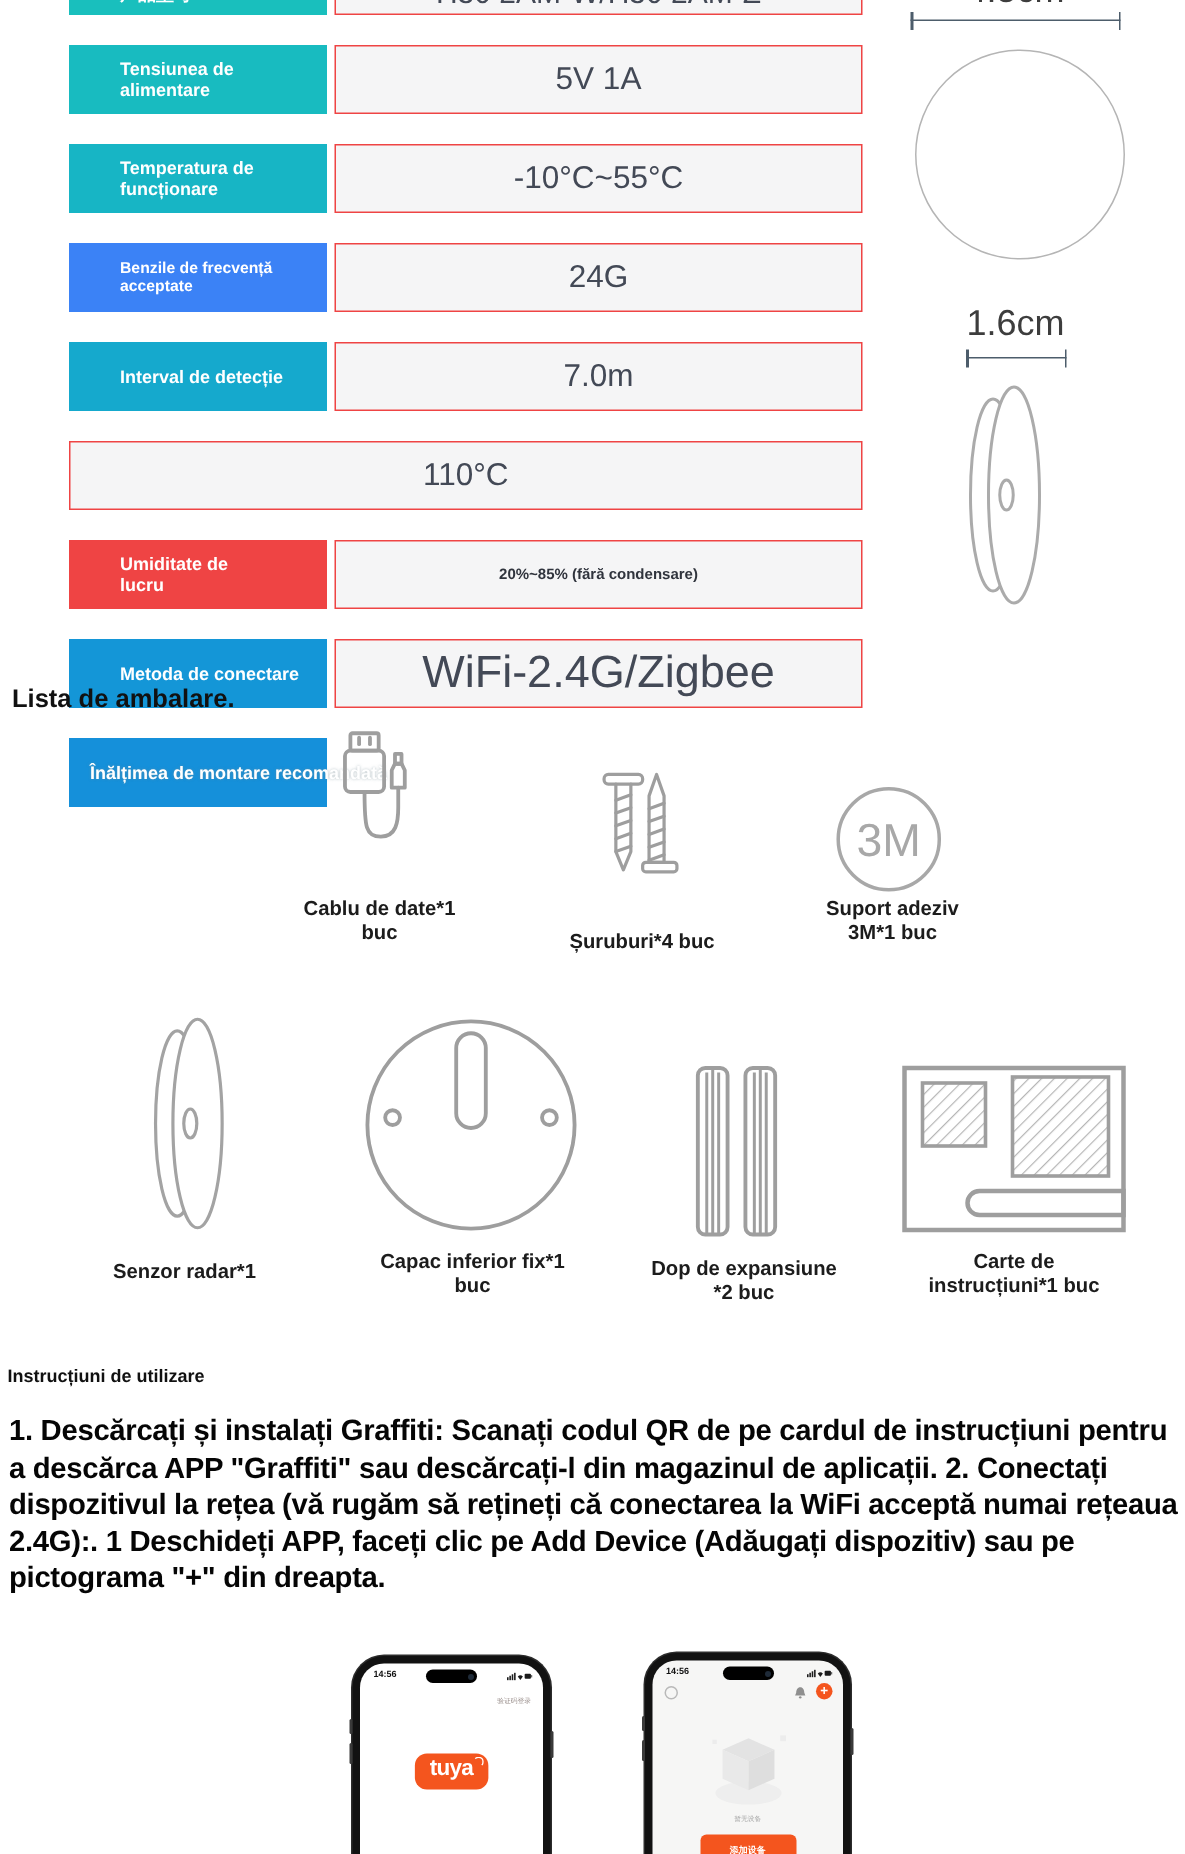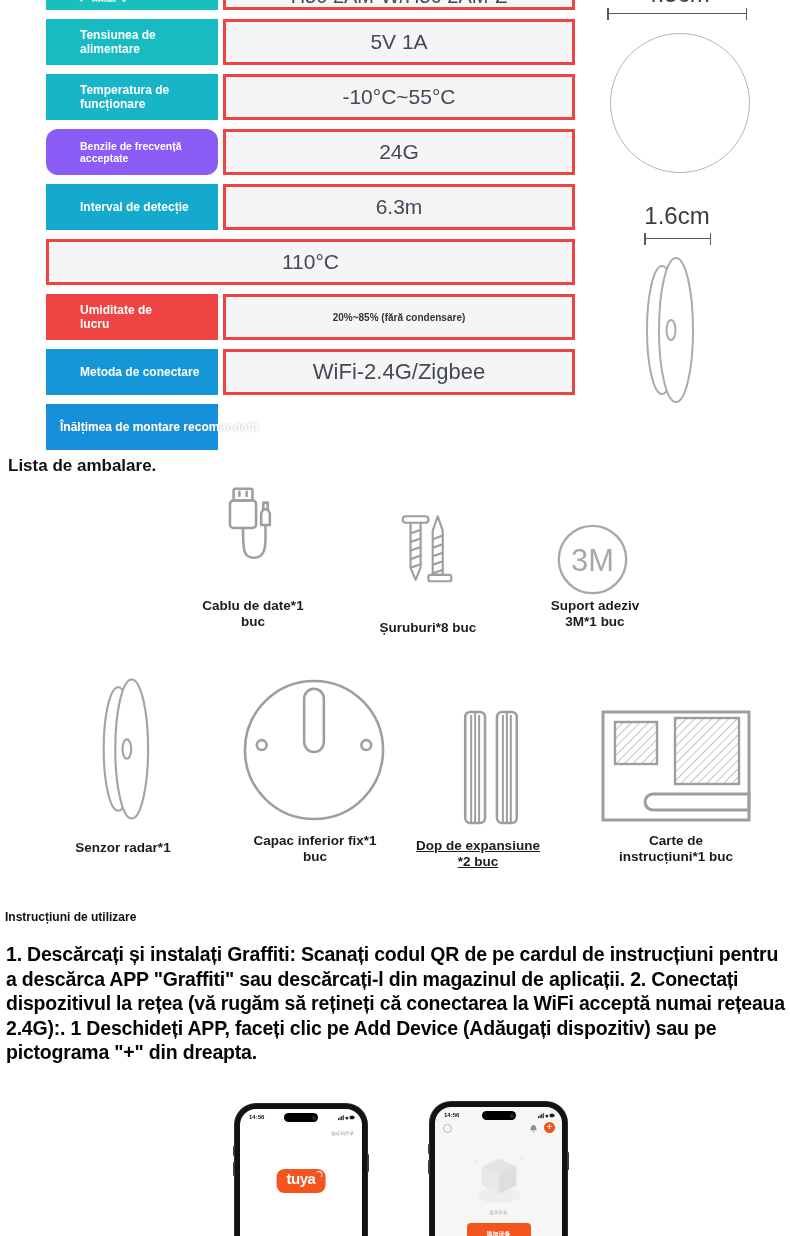--- a/index.html
+++ b/index.html
@@ -2,34 +2,34 @@
 <html><head>
 <meta charset="utf-8">
 <style>
   * { margin:0; padding:0; box-sizing:border-box; }
   html,body { background:#fff; }
   body { font-family:"Liberation Sans", sans-serif; }
   #stage { position:relative; width:790px; height:1236px; background:#fff; overflow:hidden; }
 
   
   .spec-table { position:absolute; left:10px; top:-18px; width:565px; }
-  .spec-row { display:flex; margin-bottom:9px; height:46px;padding-left:36px; }
+  .spec-row { display:flex; margin-bottom:20px; height:46px;padding-left:36px; }
   .spec-row:nth-child(1){ height:28px; }
   .spec-label { width:172px; margin-right:5px; color:#fff; font-weight:bold; font-size:12px;
                 line-height:14px; display:flex; align-items:center; padding-left:34px;
                 white-space:pre-line; }
   .spec-row:nth-child(4) .spec-label { font-size:10.5px; line-height:12.5px; }
   .spec-row:nth-child(9) .spec-label { white-space:nowrap; padding-left:14px; overflow:visible;
                 text-shadow:0 0 2px rgba(120,140,150,.55); font-size:12px; }
-  .spec-value { flex:1; background:#f5f5f6; border:3px solid #ef4444; display:flex;
+  .spec-value { flex:1; background:#f5f5f6; border:1px solid #ef4444; display:flex;
                 align-items:center; justify-content:center; color:#434956; font-size:21px;
                 font-weight:400; }
   .spec-row:nth-child(1) .spec-value { font-size:20px; }
   .spec-row:nth-child(7) .spec-value { font-size:10px; font-weight:bold; color:#30343d; }
-  .spec-row:nth-child(8) .spec-value { font-size:22px; }
+  .spec-row:nth-child(8) .spec-value { font-size:30px; }
 
   
   .dim-label { position:absolute; color:#3d3d3d; font-size:24px; font-weight:400; text-align:center; }
   .dim-line  { position:absolute; border-top:1.5px solid #4d5d6b; }
   .dim-line::before, .dim-line::after { content:""; position:absolute; top:-6px; width:1.5px;
                 height:12px; background:#4d5d6b; }
   .dim-line::before { left:0; } .dim-line::after { right:0; }
   .front-circle { position:absolute; left:610px; top:33px; width:140px; height:140px;
                 border:1.4px solid #b5b5b5; border-radius:50%; }
 
@@ -89,27 +89,27 @@
     <div class="spec-row">
       <div class="spec-label" style="background: rgb(24, 187, 192);">Tensiunea de alimentare</div>
       <div class="spec-value">5V 1A</div>
     </div>
     <div class="spec-row">
       <div class="spec-label" style="background: rgb(23, 181, 197);">Temperatura de
 funcționare</div>
       <div class="spec-value">-10°C~55°C</div>
     </div>
     <div class="spec-row">
-      <div class="spec-label" style="background: #8b5cf6; border-radius: 12px;">Benzile de frecvență
+      <div class="spec-label" style="background: #3b82f6;">Benzile de frecvență
 acceptate</div>
       <div class="spec-value">24G</div>
     </div>
     <div class="spec-row">
       <div class="spec-label" style="background: rgb(21, 169, 205);">Interval de detecție</div>
-      <div class="spec-value">6.3m</div>
+      <div class="spec-value">7.0m</div>
     </div>
     <div class="spec-row">
       <div class="spec-value">110°C</div>
     </div>
     <div class="spec-row">
       <div class="spec-label" style="background: #ef4444;">Umiditate de
 lucru</div>
       <div class="spec-value">20%~85% (fără condensare)</div>
     </div>
     <div class="spec-row">
@@ -162,21 +162,21 @@
     <rect x="38" y="88" width="32" height="9" rx="3"></rect>
   </svg>
 
   <svg class="pack-icon" style="left:556px; top:523px;" width="73" height="73" viewBox="0 0 78 78">
     <circle cx="39" cy="39" r="36" fill="none" stroke="#a8a8a8" stroke-width="2.5"></circle>
     <text x="39" y="51" text-anchor="middle" font-size="33" fill="#a8a8a8" font-family="Liberation Sans, sans-serif">3M</text>
   </svg>
 
   <div class="pack-label" style="left:193px; top:598px; width:120px;">Cablu de date*1
 buc</div>
-  <div class="pack-label" style="left:368px; top:620px; width:120px;">Șuruburi*8 buc</div>
+  <div class="pack-label" style="left:368px; top:620px; width:120px;">Șuruburi*4 buc</div>
   <div class="pack-label" style="left:530px; top:598px; width:130px;">Suport adeziv
 3M*1 buc</div>
 
   <svg class="pack-icon" style="left:95px; top:673px;" width="56" height="152" viewBox="0 0 58 156">
     <ellipse cx="24" cy="78" rx="15" ry="64" fill="#fff" stroke="#a3a3a3" stroke-width="2.2"></ellipse>
     <ellipse cx="38" cy="78" rx="17" ry="72" fill="#fff" stroke="#a3a3a3" stroke-width="2.2"></ellipse>
     <ellipse cx="33" cy="78" rx="4.5" ry="10" fill="none" stroke="#a3a3a3" stroke-width="2.2"></ellipse>
   </svg>
 
   <svg class="pack-icon" style="left:241px; top:677px;" width="146" height="146" viewBox="0 0 148 148" fill="none" stroke="#9e9e9e" stroke-width="2.6">
@@ -205,21 +205,21 @@
     </defs>
     <rect x="2" y="2" width="146" height="108" stroke-width="3"></rect>
     <rect x="14" y="12" width="42" height="42" stroke-width="2.4" fill="url(#hatch)"></rect>
     <rect x="74" y="8" width="64" height="66" stroke-width="2.4" fill="url(#hatch)"></rect>
     <path d="M52 84 H148 V100 H52 A8 8 0 0 1 52 84 Z" stroke-width="3"></path>
   </svg>
 
   <div class="pack-label" style="left:53px; top:840px; width:140px;">Senzor radar*1</div>
   <div class="pack-label" style="left:240px; top:833px; width:150px;">Capac inferior fix*1
 buc</div>
-  <div class="pack-label" style="left:398px; top:838px; width:160px;text-decoration:underline;">Dop de expansiune
+  <div class="pack-label" style="left:416px; top:838px; width:160px;">Dop de expansiune
 *2 buc</div>
   <div class="pack-label" style="left:596px; top:833px; width:160px;">Carte de
 instrucțiuni*1 buc</div>
 
   <div class="h-bold" style="left:5px; top:910px; font-size:12px;">Instrucțiuni de utilizare</div>
   <div class="instr-body">1. Descărcați și instalați Graffiti: Scanați codul QR de pe cardul de instrucțiuni pentru a descărca APP "Graffiti" sau descărcați-l din magazinul de aplicații. 2. Conectați dispozitivul la rețea (vă rugăm să rețineți că conectarea la WiFi acceptă numai rețeaua 2.4G):. 1 Deschideți APP, faceți clic pe Add Device (Adăugați dispozitiv) sau pe pictograma "+" din dreapta.</div>
 
   <div class="phone" style="left:235px; top:1104px;">
     <div class="btn-nub" style="left:-2px; top:42px; height:10px;"></div>
     <div class="btn-nub" style="left:-2px; top:58px; height:14px;"></div>

